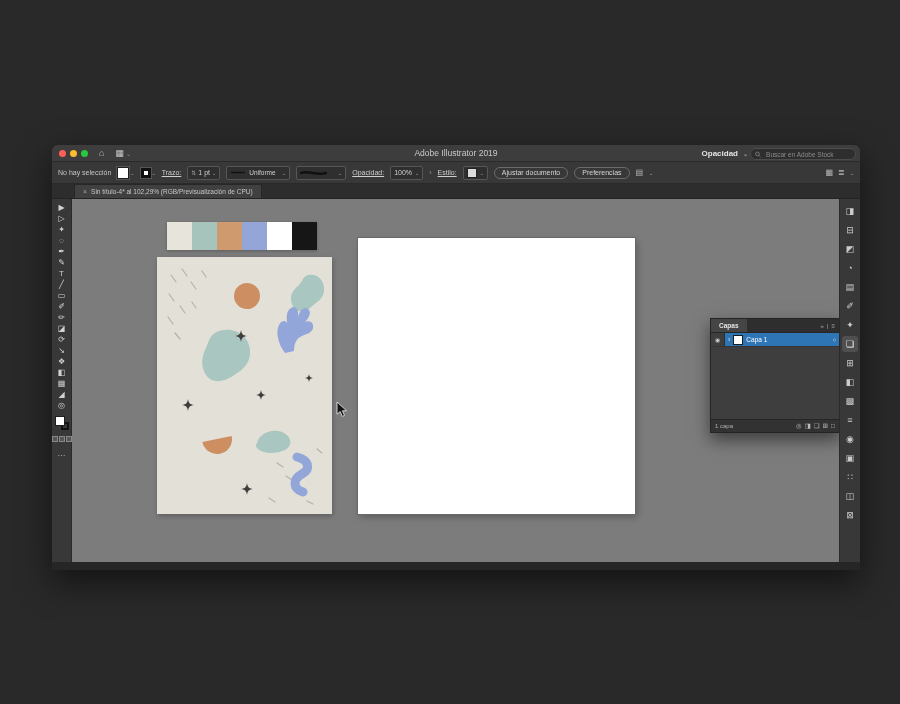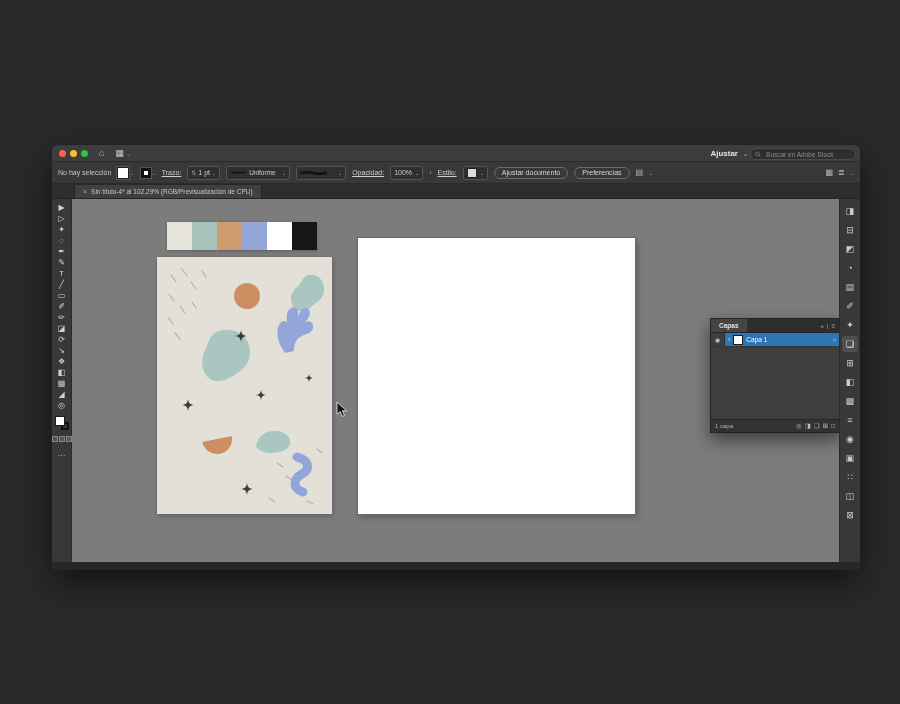--- a/index.html
+++ b/index.html
@@ -98,22 +98,23 @@
 
     <div class="titlebar">
       <div class="traffic">
         <span class="tl red"></span>
         <span class="tl yel"></span>
         <span class="tl grn"></span>
       </div>
       <span class="tb-icon">⌂</span>
       <span class="tb-icon">▦</span>
       <span class="tb-chev">⌄</span>
+      <div class="window-title">Adobe Illustrator 2019</div>
       <div class="workspace">
-        <span>Ajustar</span>
+        <span>Opacidad</span>
         <span class="tb-chev">⌄</span>
       </div>
       <div class="search-box">
         <svg width="7" height="7" viewBox="0 0 10 10">
           <circle cx="4" cy="4" r="3" fill="none" stroke="#8b8b8b" stroke-width="1.3"></circle>
           <line x1="6.3" y1="6.3" x2="9" y2="9" stroke="#8b8b8b" stroke-width="1.3"></line>
         </svg>
         <input placeholder="Buscar en Adobe Stock" style="">
       </div>
     </div>

